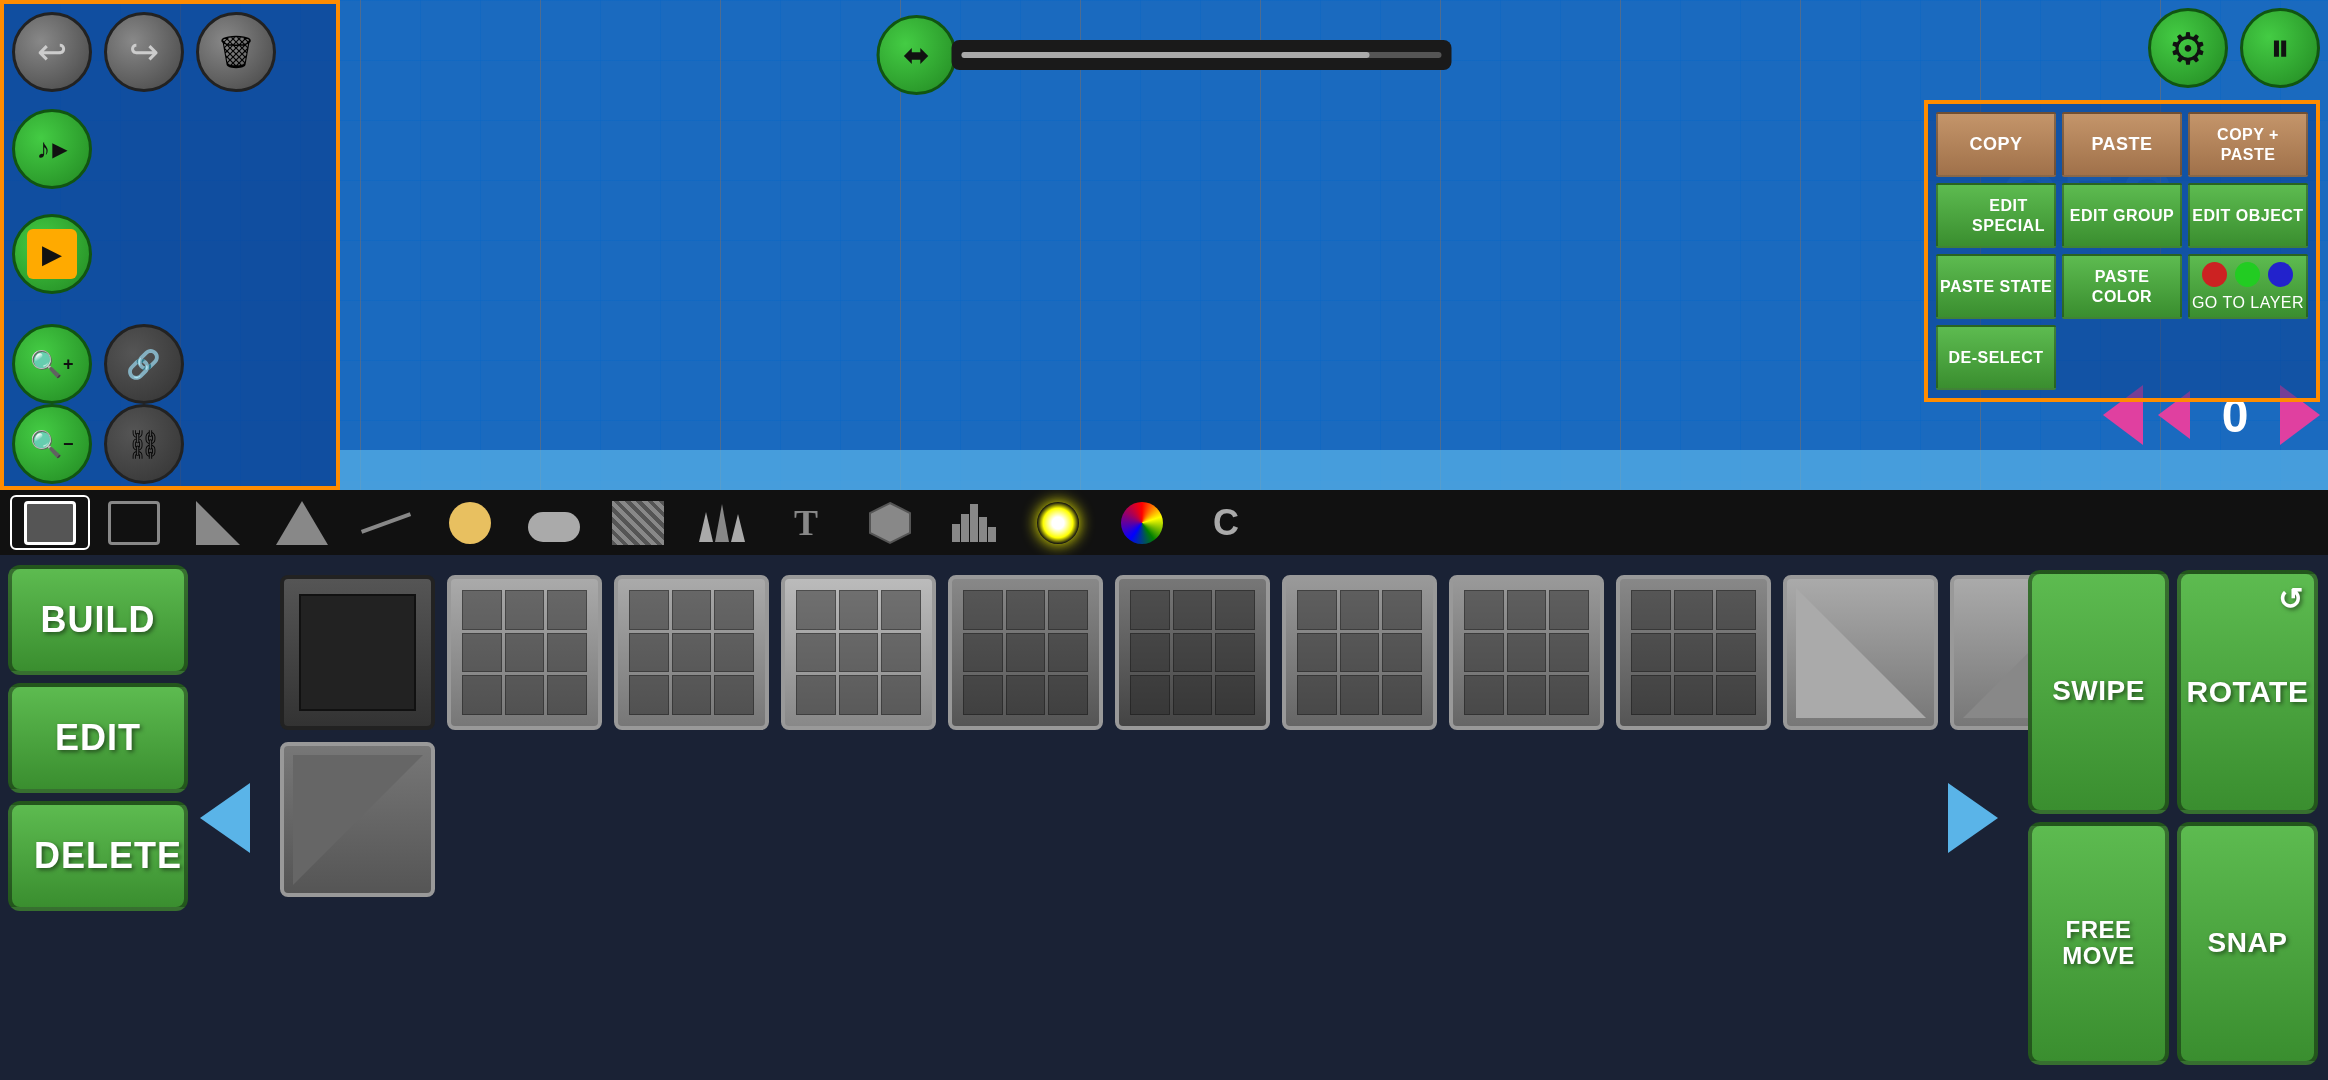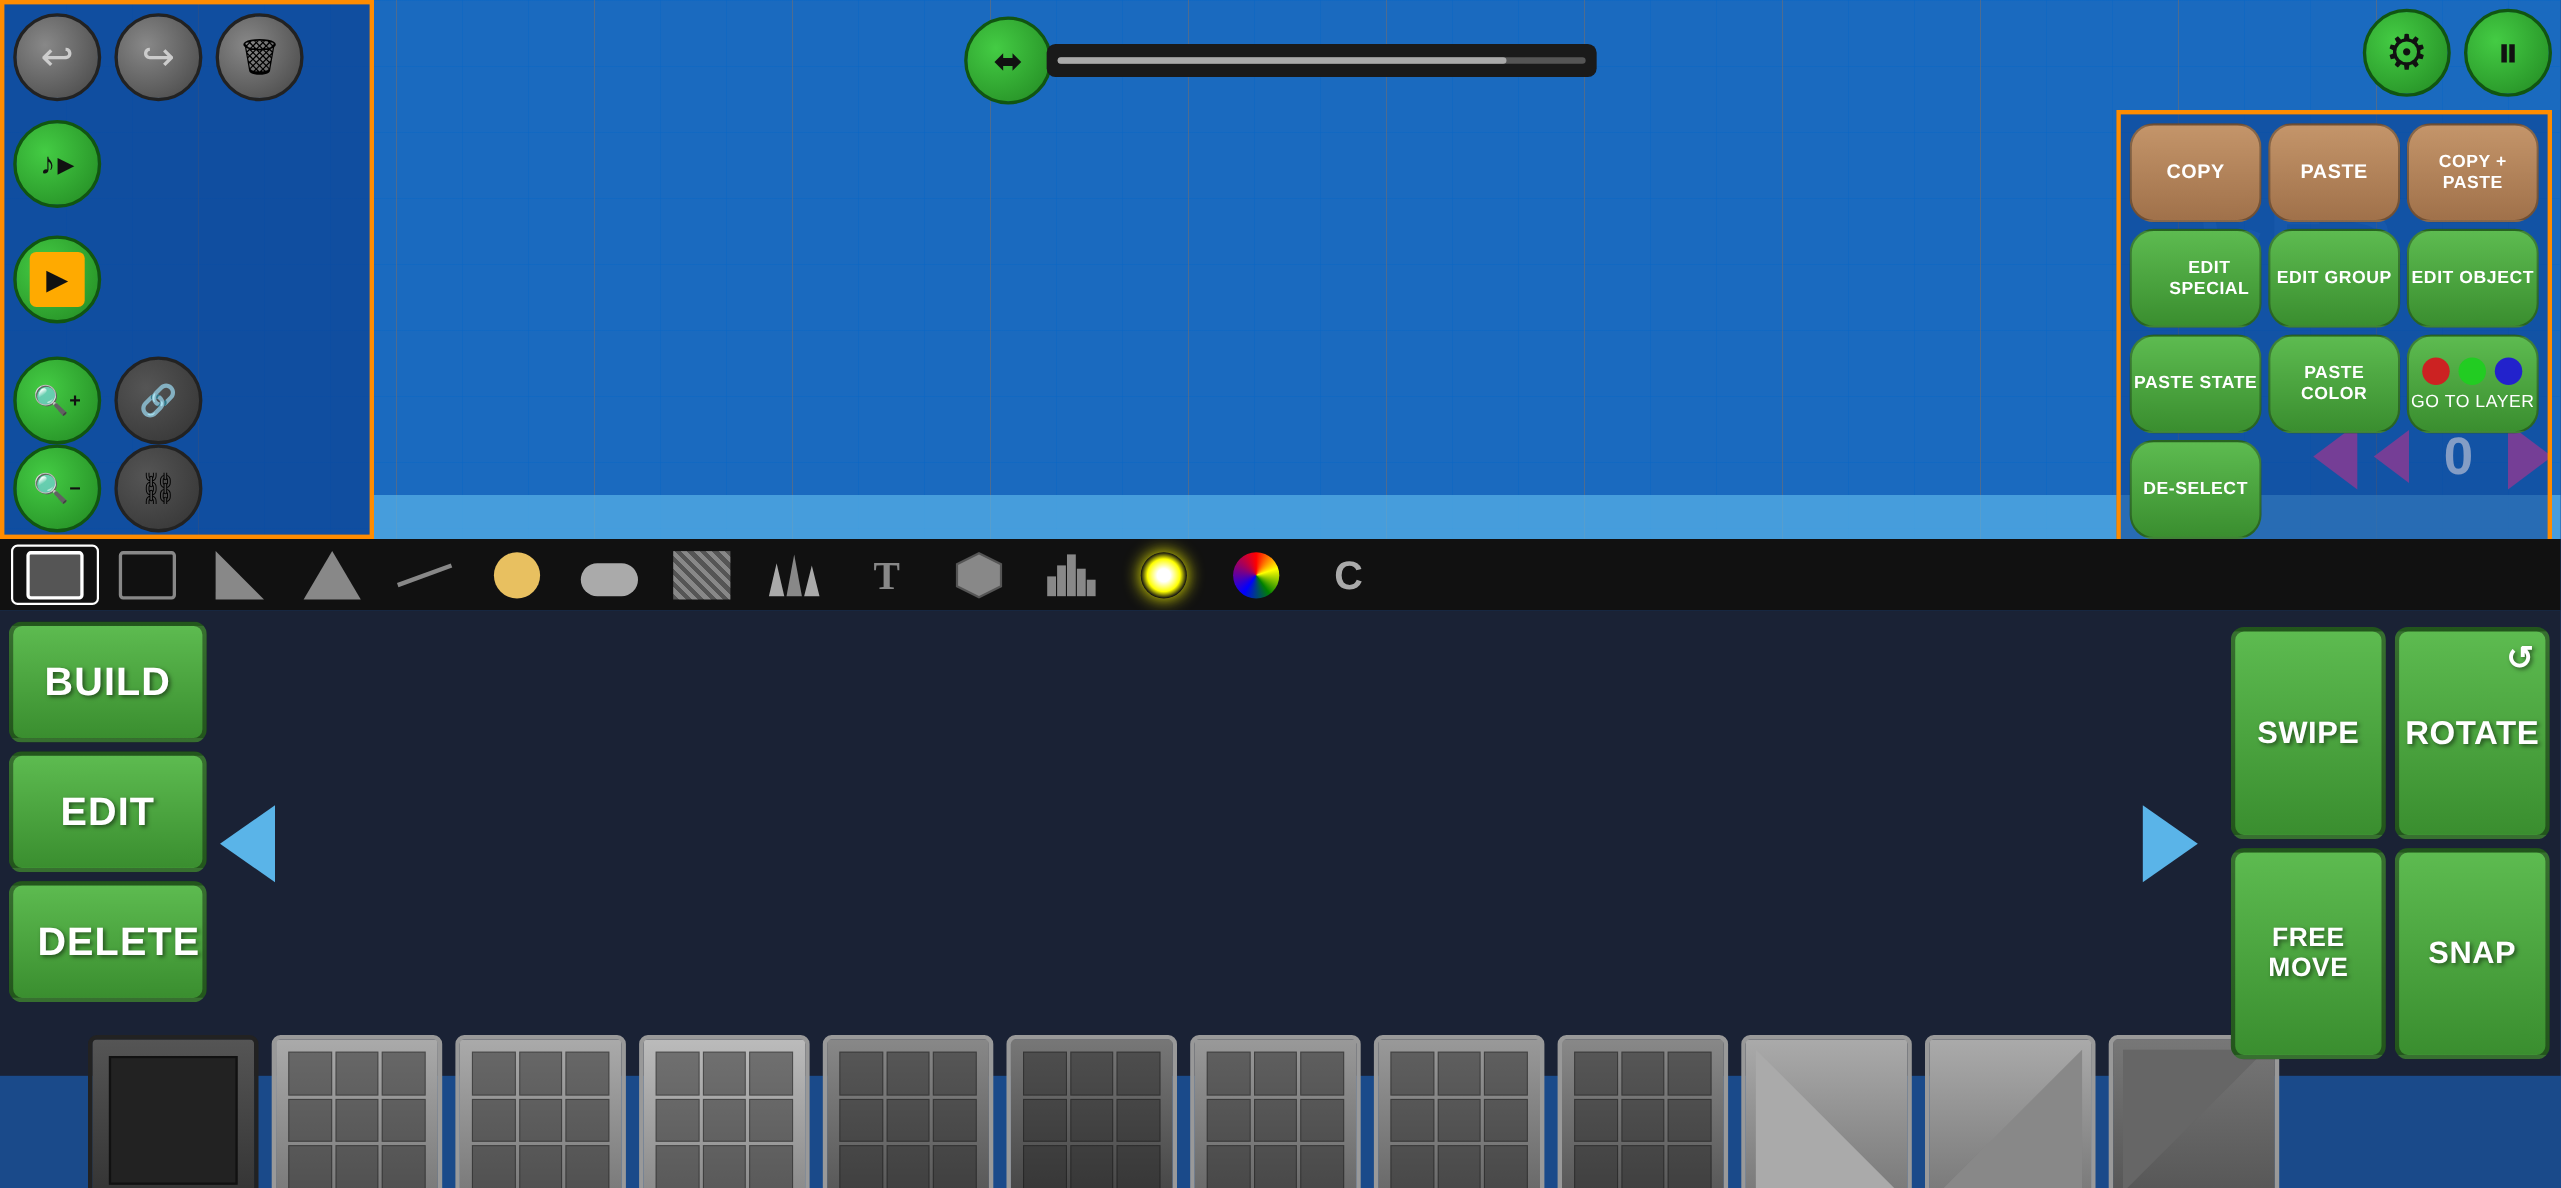--- a/index.html
+++ b/index.html
@@ -190,22 +190,22 @@
       right: 8px;
       border: 4px solid #ff8c00;
       background: rgba(10,60,140,0.5);
       display: grid;
       grid-template-columns: 1fr 1fr 1fr;
       gap: 6px;
       padding: 8px;
       z-index: 10;
     }
     .rp-btn {
-      width: 120px; height: 90px;
-      border-radius: 22px;
+      width: 120px; height: 65px;
+      border-radius: 2px;
       display: flex; align-items: center; justify-content: center;
       cursor: pointer;
       font-size: 18px;
       font-weight: bold;
       text-align: center;
       line-height: 1.2;
       text-transform: uppercase;
       letter-spacing: 0.5px;
       border: 2px solid rgba(0,0,0,0.3);
     }
@@ -280,25 +280,24 @@
       display: flex; align-items: center; justify-content: center;
       cursor: pointer;
       border: 2px solid transparent;
       border-radius: 6px;
     }
     .tab-item.active { border-color: #fff; }
 
     
     #bottom-main {
       width: 100%;
-      height: 423px; 
+      height: 525px; 
       background: #1a2235;
       display: flex;
       position: relative;
-      flex-direction: column;
     }
 
     
     #left-mode-buttons {
       width: 200px;
       display: flex;
       flex-direction: column;
       padding: 10px 8px;
       gap: 8px;
     }

